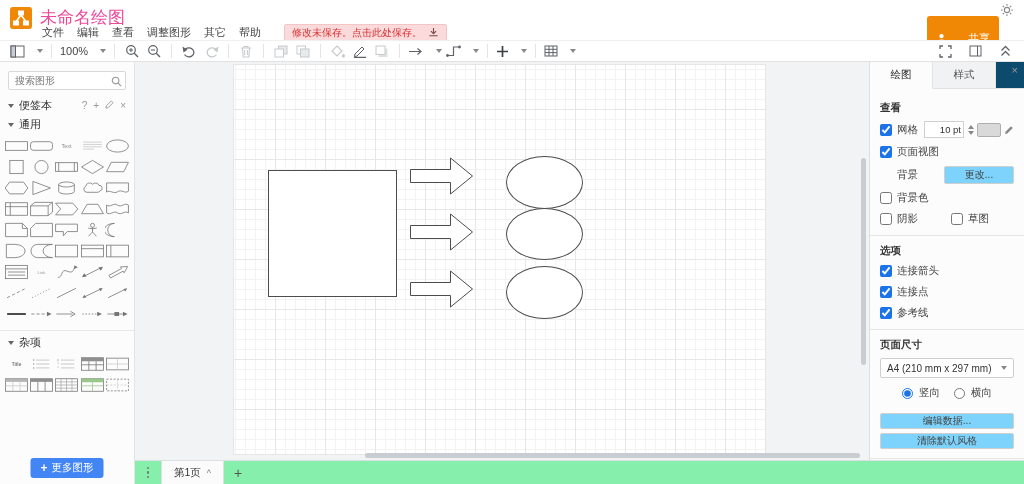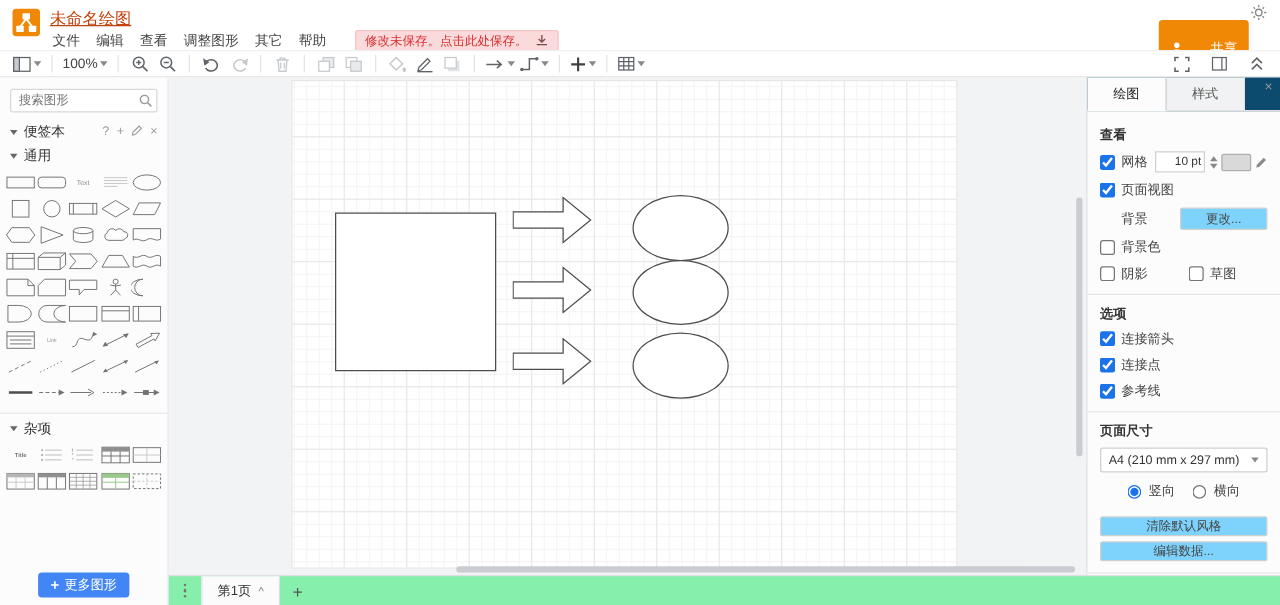--- a/index.html
+++ b/index.html
@@ -1,35 +1,35 @@
 <!DOCTYPE html>
 <html><head>
 <meta charset="utf-8">
 <style>
   html,body{margin:0;padding:0;background:#fff;}
   .app{position:relative;width:1024px;height:484px;overflow:hidden;
        font-family:"Liberation Sans",sans-serif;color:#333;background:#fff;}
   
   .header{position:absolute;top:0;left:0;right:0;height:40px;background:#fff;}
   .logo{position:absolute;left:10px;top:7px;width:22px;height:22px;border-radius:3px;background:#F08705;}
-  .doc-title{position:absolute;left:40px;top:6px;font-size:13px;color:#c2410c;text-decoration:underline;}
+  .doc-title{position:absolute;left:40px;top:6px;font-size:17px;color:#ec4899;}
   .menubar{position:absolute;left:40px;top:24px;display:flex;align-items:center;gap:9px;font-size:11px;color:#444;}
   .menu-item{padding:1px 2px;cursor:pointer;white-space:nowrap;}
   .banner{display:flex;align-items:center;gap:6px;margin-left:12px;height:15px;
           background:#fbdadb;border:1px solid #f3c5c7;border-radius:2px;
           color:#d93030;font-size:10px;padding:0 7px;white-space:nowrap;cursor:pointer;}
   .theme-btn{position:absolute;right:10px;top:3px;width:14px;height:14px;color:#888;cursor:pointer;}
   .share-btn{position:absolute;right:25px;top:16px;height:21px;background:#F08705;border-radius:3px;
              color:#fff;font-size:11px;display:flex;align-items:center;gap:21px;padding:12px 9px;cursor:pointer;}
   
   .toolbar{position:absolute;top:40px;left:0;right:0;height:22px;background:#fff;
            border-top:1px solid #f0f0f0;border-bottom:1px solid #e2e2e2;
            display:flex;align-items:center;padding:0 8px;box-sizing:border-box;}
   .tb{height:18px;min-width:18px;display:flex;align-items:center;justify-content:center;
-      gap:0;color:#5f6368;cursor:pointer;padding:0 2px;}
+      gap:10px;color:#5f6368;cursor:pointer;padding:0 2px;}
   .tb.disabled{color:#c6cacd;cursor:default;}
   .tb svg{display:block;}
   .sep{width:1px;height:14px;background:#e4e4e4;margin:0 6px;}
   .zoom-label{font-size:11px;color:#444;}
   .caret{width:0;height:0;border-left:3px solid transparent;border-right:3px solid transparent;
          border-top:4px solid #888;margin-left:2px;}
   .tb-right{margin-left:auto;display:flex;align-items:center;gap:8px;}
   
   .sidebar{position:absolute;top:62px;left:0;width:135px;bottom:0;background:#fcfcfc;
            border-right:1px solid #e2e5e8;box-sizing:border-box;}
@@ -718,22 +718,22 @@
         <span class="lbl">A4 (210 mm x 297 mm)</span>
         <span class="caret"></span>
       </div>
       <div class="frow radio-row">
         <input type="radio" name="orient" checked="" style="">
         <span>竖向</span>
         <input type="radio" name="orient" style="margin-left: 8px;">
         <span>横向</span>
       </div>
       <div style="height:6px;"></div>
+      <div class="fbtn wide">编辑数据...</div>
       <div class="fbtn wide">清除默认风格</div>
-      <div class="fbtn wide">编辑数据...</div>
       <div class="fdivider"></div>
     </div>
   </div>
 
   <div class="footer">
     <div class="pages-menu">
         <i></i>
         <i></i>
         <i></i>
       </div>

